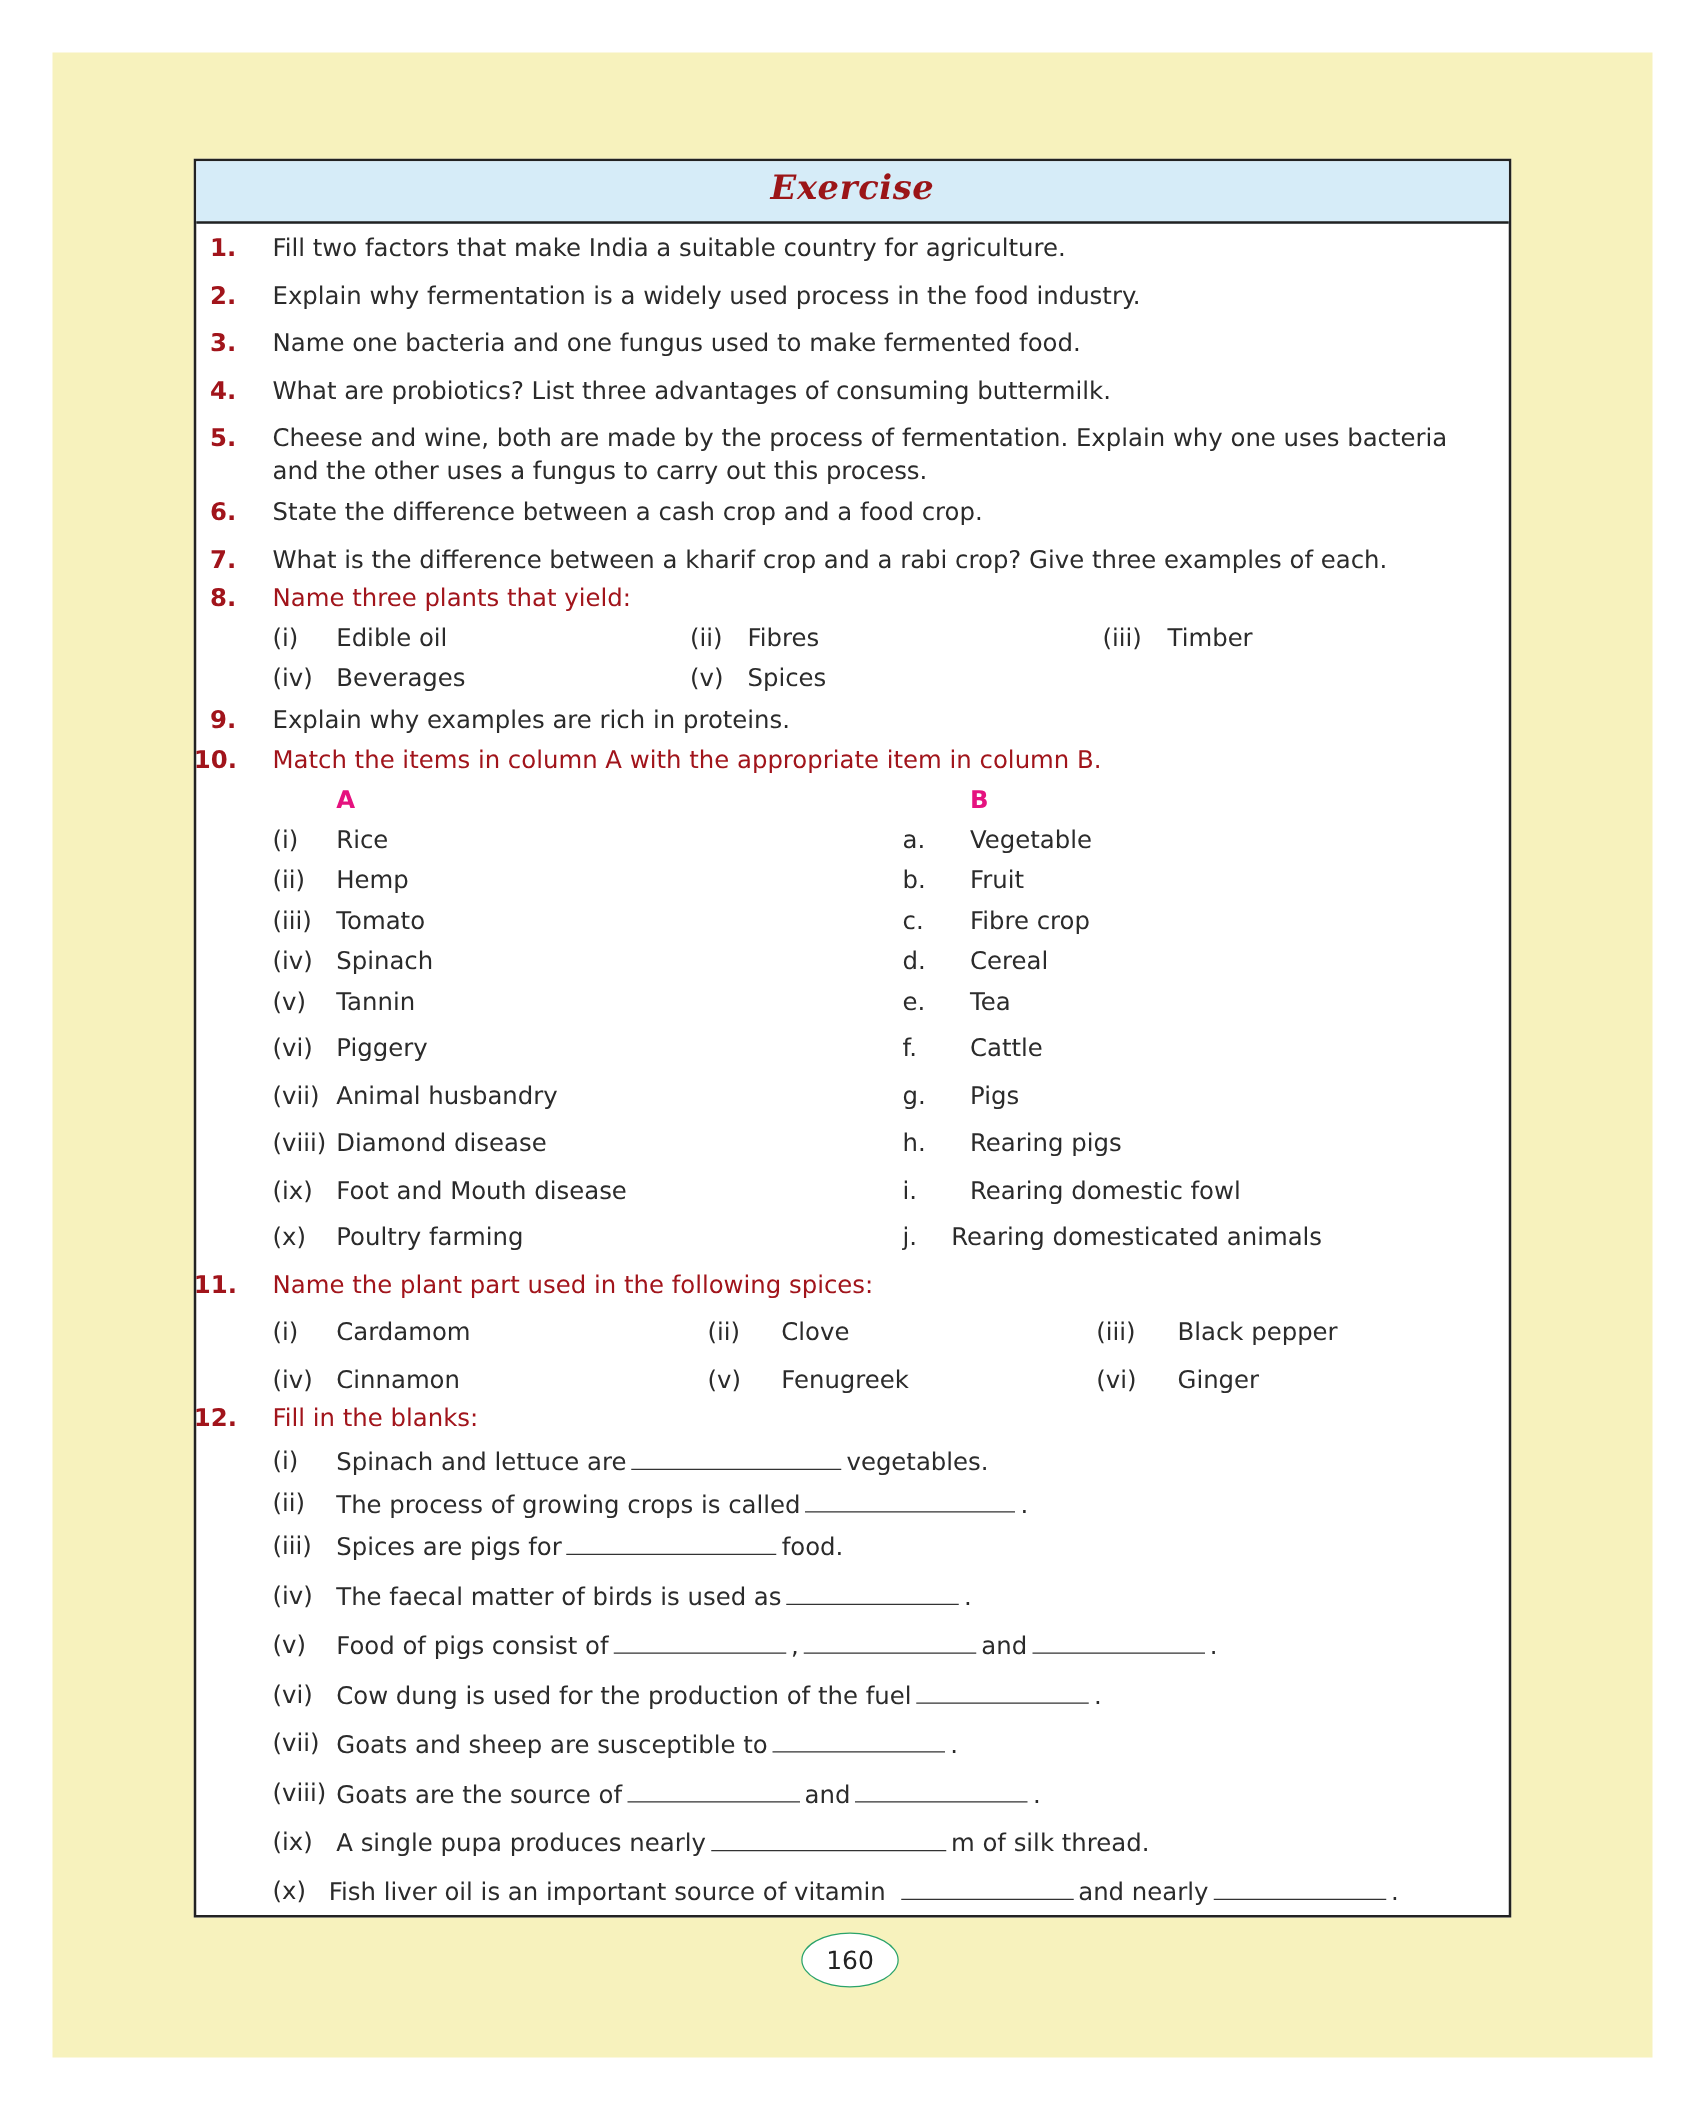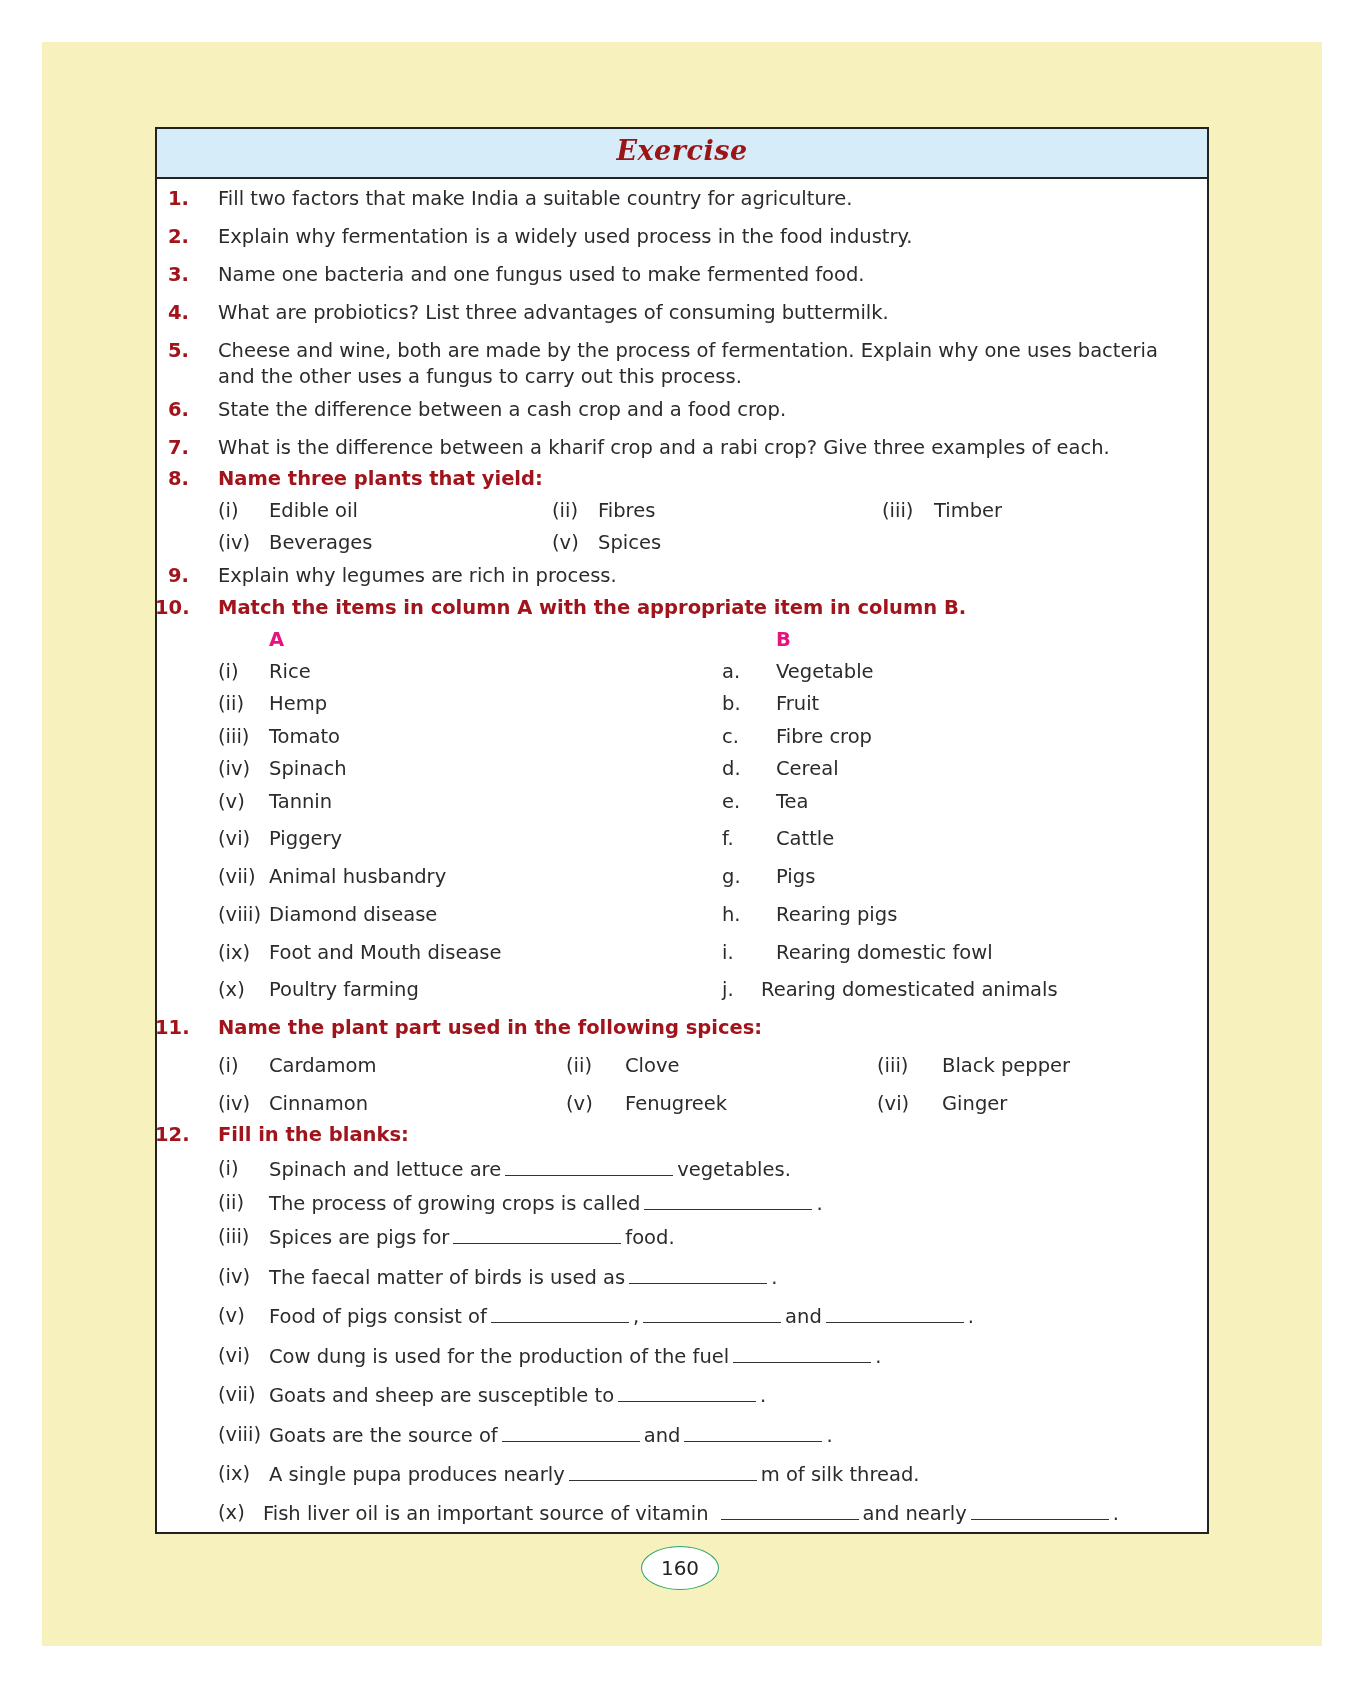--- a/index.html
+++ b/index.html
@@ -8,21 +8,21 @@
   .page { position: absolute; left: 42px; top: 42px; width: 1280px; height: 1604px; background: #f7f2bd; }
   .box { position: absolute; left: 155px; top: 127px; width: 1050px; height: 1403px;
          background: #ffffff; border: 2px solid #222; }
   .box-header { position: absolute; left: 0; top: 0; right: 0; height: 48px; background: #d6ecf8;
                 border-bottom: 2px solid #222; }
   .box-title { position: absolute; left: 0; right: 0; top: 6px; text-align: center;
                font-family: "DejaVu Serif", "Liberation Serif", serif; font-style: italic; font-weight: bold;
                font-size: 27px; color: #9b1518; letter-spacing: 0.5px; }
   .row { position: absolute; font-size: 19.5px; line-height: 24px; white-space: nowrap; }
   .qnum { position: absolute; font-weight: bold; color: #a1141b; font-size: 19.5px; line-height: 24px; text-align: right; width: 34px; }
-  .qhead { color: #a1141b; font-weight: bold; }
+  .qhead { color: #a1141b; font-weight: normal; }
   .roman { position: absolute; font-size: 19.5px; line-height: 24px; color: #2b2b2b; }
   .colhead { position: absolute; font-weight: bold; color: #e5127f; font-size: 19.5px; line-height: 24px; }
   .blank { display: inline-block; border-bottom: 1.5px solid #333; height: 18px; vertical-align: baseline; margin: 0 4px; }
   .pagenum { position: absolute; left: 641px; top: 1546px; width: 76px; height: 42px;
              border: 1.5px solid #2aa36b; border-radius: 50%; background: #ffffff;
              text-align: center; line-height: 42px; font-size: 20px; color: #222; }
 </style>
 </head>
 <body>
 
@@ -73,21 +73,21 @@
     <span class="roman" style="left:725px;top:370px">(iii)</span>
     <span class="row" style="left:777px;top:370px">Timber</span>
     <span class="roman" style="left:61px;top:402px">(iv)</span>
     <span class="row" style="left:112px;top:402px">Beverages</span>
     <span class="roman" style="left:395px;top:402px">(v)</span>
     <span class="row" style="left:441px;top:402px">Spices</span>
   </div>
 
   <div>
     <span class="qnum" style="left:-2px;top:435px">9.</span>
-    <span class="row" style="left:61px;top:435px">Explain why legumes are rich in process.</span>
+    <span class="row" style="left:61px;top:435px">Explain why examples are rich in proteins.</span>
   </div>
 
   <div>
     <span class="qnum" style="left:-2px;top:467px">10.</span>
     <span class="row qhead" style="left:61px;top:467px">Match the items in column A with the appropriate item in column B.</span>
     <span class="colhead" style="left:112px;top:499px">A</span>
     <span class="colhead" style="left:619px;top:499px">B</span>
 
     <div>
       <span class="roman" style="left:61px;top:531px">(i)</span>

